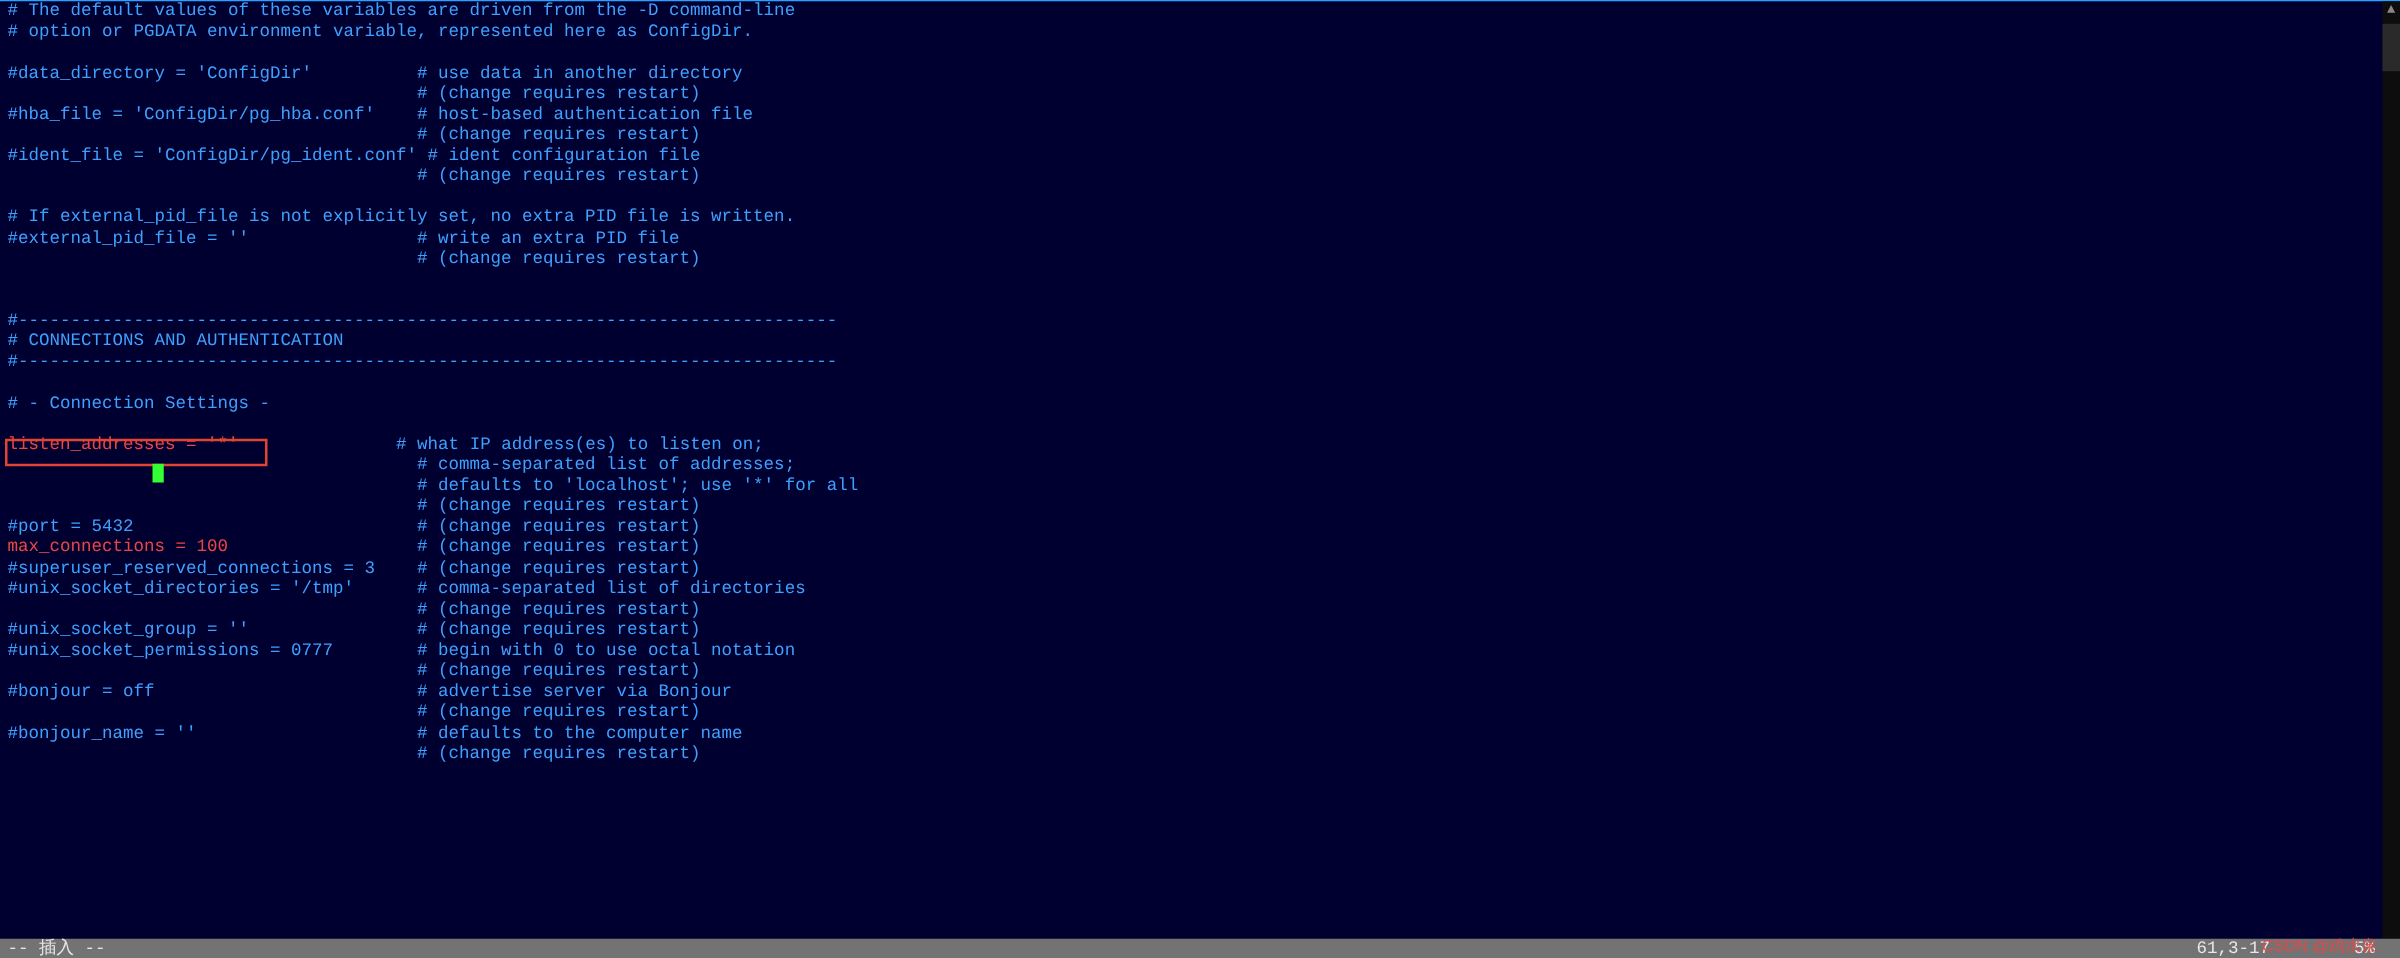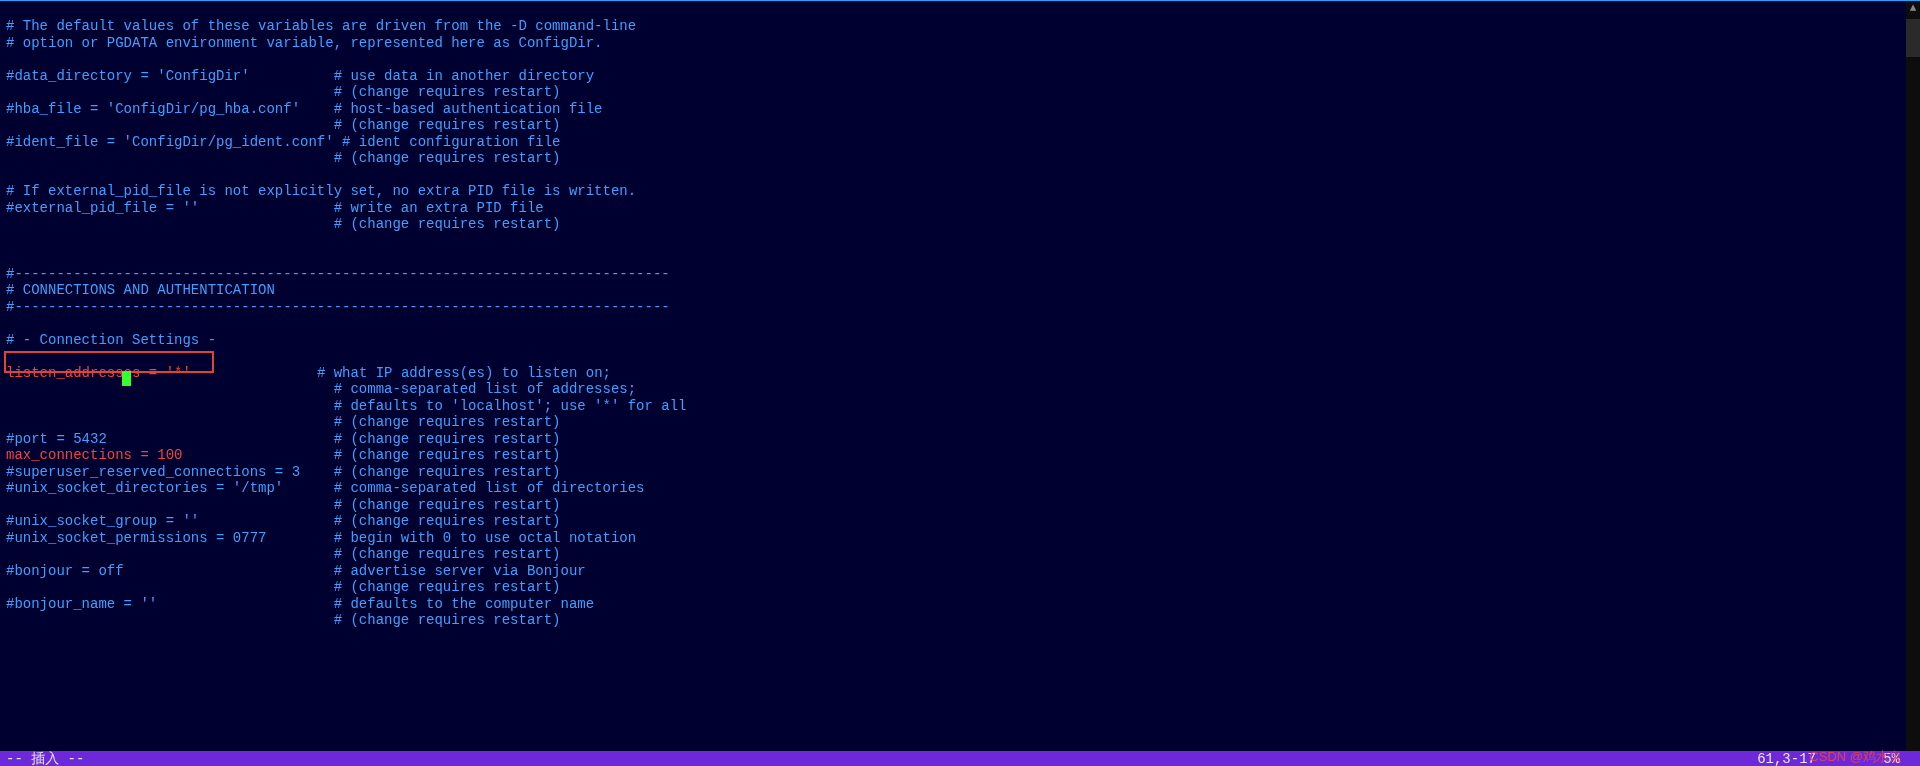--- a/index.html
+++ b/index.html
@@ -1,23 +1,23 @@
 <!DOCTYPE html>
 <html><head>
 <meta charset="utf-8">
 <style>
   html,body{margin:0;padding:0;background:#000030;width:1920px;height:766px;overflow:hidden;font-family:"Consolas","Courier New",monospace;font-size:14px;line-height:16.5px;}
   body{position:relative;border-top:1px solid #2aa0ff;}
-  .editor{position:absolute;left:0;top:0;right:12px;bottom:16px;padding:17px 6px;white-space:pre;}
+  .editor{position:absolute;left:0;top:0;right:12px;bottom:16px;padding:0 6px;white-space:pre;}
   .c-comment{color:#3ea0ff;}
   .c-plain{color:#ef4444;}
   .c-red{color:#e24433;font-weight:normal;}
   .hl-box{position:absolute;border:2px solid #e24433;pointer-events:none;box-sizing:border-box;}
   .cursor{position:absolute;width:9px;height:15px;background:#33ff33;}
-  .status-bar{position:absolute;left:0;right:0;bottom:0;height:16px;color:#e8e8e8;background:#6d28d9;padding-left:6px;font-size:14px;}
+  .status-bar{position:absolute;left:0;right:0;bottom:0;height:16px;color:#e8e8e8;background:#737373;padding-left:6px;font-size:14px;}
   .status-left{display:inline-block;}
   .status-right{position:absolute;right:20px;}
   .scrollbar{position:absolute;right:0;top:0;width:14px;bottom:0;background:#0d0d0d;}
   .scroll-up{position:absolute;top:0;right:0;width:14px;height:14px;color:#888;font-size:11px;text-align:center;line-height:14px;}
   .scroll-thumb{position:absolute;top:18px;right:0;width:14px;height:38px;background:#2a2a2a;}
   .watermark{position:absolute;right:18px;bottom:2px;color:#ef4444;font-size:13px;font-family:Arial,sans-serif;opacity:.9;}
 </style>
 </head>
 <body>
 

